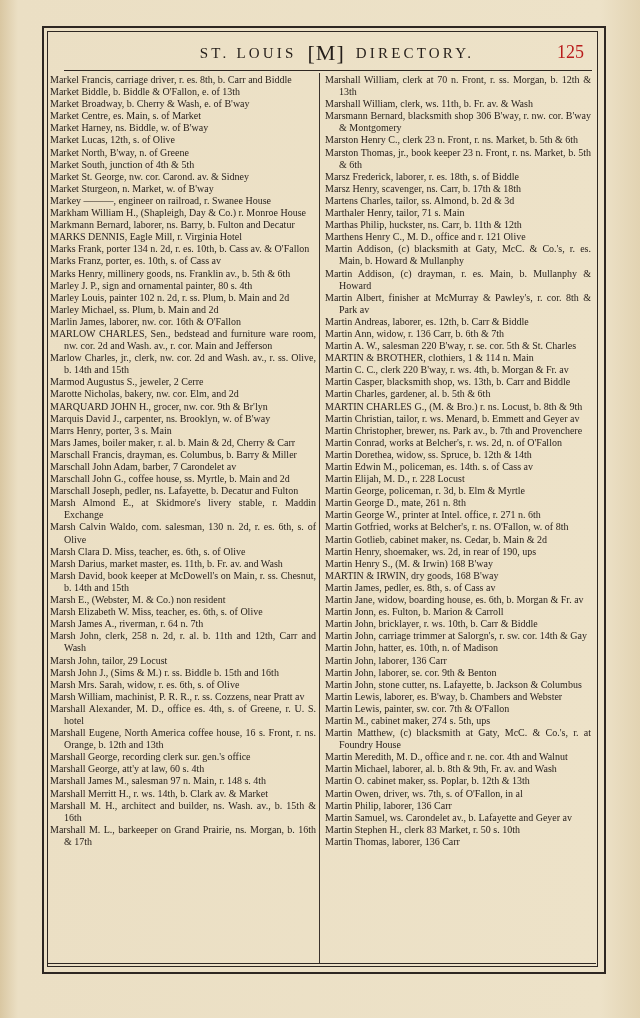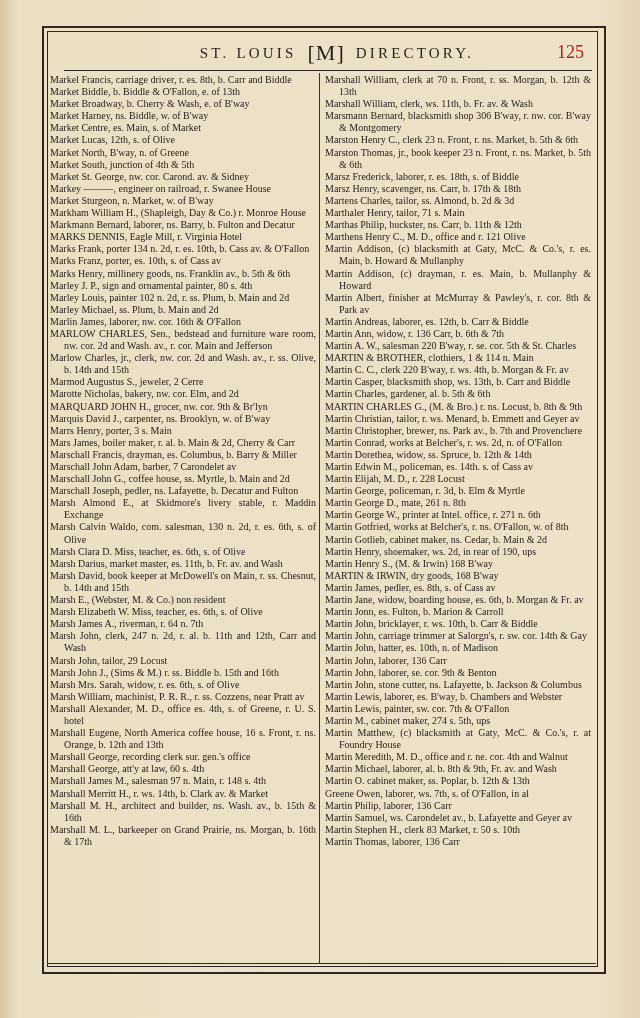--- a/index.html
+++ b/index.html
@@ -120,28 +120,28 @@
     <span>DIRECTORY.</span>
   </div>
   <div class="page-number">125</div>
 </div>
 <div class="header-rule"></div>
 
 <div class="column col-left" id="col-left">
     <p class="entry">Markel Francis, carriage driver, r. es. 8th, b. Carr and Biddle</p>
     <p class="entry">Market Biddle, b. Biddle &amp; O'Fallon, e. of 13th</p>
     <p class="entry">Market Broadway, b. Cherry &amp; Wash, e. of B'way</p>
+    <p class="entry">Market Centre, es. Main, s. of Market</p>
     <p class="entry">Market Harney, ns. Biddle, w. of B'way</p>
-    <p class="entry">Market Centre, es. Main, s. of Market</p>
     <p class="entry">Market Lucas, 12th, s. of Olive</p>
     <p class="entry">Market North, B'way, n. of Greene</p>
     <p class="entry">Market South, junction of 4th &amp; 5th</p>
     <p class="entry">Market St. George, nw. cor. Carond. av. &amp; Sidney</p>
+    <p class="entry">Market Sturgeon, n. Market, w. of B'way</p>
     <p class="entry">Markey ———, engineer on railroad, r. Swanee House</p>
-    <p class="entry">Market Sturgeon, n. Market, w. of B'way</p>
     <p class="entry">Markham William H., (Shapleigh, Day &amp; Co.) r. Monroe House</p>
     <p class="entry">Markmann Bernard, laborer, ns. Barry, b. Fulton and Decatur</p>
     <p class="entry">MARKS DENNIS, Eagle Mill, r. Virginia Hotel</p>
     <p class="entry">Marks Frank, porter 134 n. 2d, r. es. 10th, b. Cass av. &amp; O'Fallon</p>
     <p class="entry">Marks Franz, porter, es. 10th, s. of Cass av</p>
     <p class="entry">Marks Henry, millinery goods, ns. Franklin av., b. 5th &amp; 6th</p>
     <p class="entry">Marley J. P., sign and ornamental painter, 80 s. 4th</p>
     <p class="entry">Marley Louis, painter 102 n. 2d, r. ss. Plum, b. Main and 2d</p>
     <p class="entry">Marley Michael, ss. Plum, b. Main and 2d</p>
     <p class="entry">Marlin James, laborer, nw. cor. 16th &amp; O'Fallon</p>
@@ -158,21 +158,21 @@
     <p class="entry">Marschall John G., coffee house, ss. Myrtle, b. Main and 2d</p>
     <p class="entry">Marschall Joseph, pedler, ns. Lafayette, b. Decatur and Fulton</p>
     <p class="entry">Marsh Almond E., at Skidmore's livery stable, r. Maddin Exchange</p>
     <p class="entry">Marsh Calvin Waldo, com. salesman, 130 n. 2d, r. es. 6th, s. of Olive</p>
     <p class="entry">Marsh Clara D. Miss, teacher, es. 6th, s. of Olive</p>
     <p class="entry">Marsh Darius, market master, es. 11th, b. Fr. av. and Wash</p>
     <p class="entry">Marsh David, book keeper at McDowell's on Main, r. ss. Chesnut, b. 14th and 15th</p>
     <p class="entry">Marsh E., (Webster, M. &amp; Co.) non resident</p>
     <p class="entry">Marsh Elizabeth W. Miss, teacher, es. 6th, s. of Olive</p>
     <p class="entry">Marsh James A., riverman, r. 64 n. 7th</p>
-    <p class="entry">Marsh John, clerk, 247 n. 2d, r. al. b. 11th and 12th, Carr and Wash</p>
+    <p class="entry">Marsh John, clerk, 258 n. 2d, r. al. b. 11th and 12th, Carr and Wash</p>
     <p class="entry">Marsh John, tailor, 29 Locust</p>
     <p class="entry">Marsh John J., (Sims &amp; M.) r. ss. Biddle b. 15th and 16th</p>
     <p class="entry">Marsh Mrs. Sarah, widow, r. es. 6th, s. of Olive</p>
     <p class="entry">Marsh William, machinist, P. R. R., r. ss. Cozzens, near Pratt av</p>
     <p class="entry">Marshall Alexander, M. D., office es. 4th, s. of Greene, r. U. S. hotel</p>
     <p class="entry">Marshall Eugene, North America coffee house, 16 s. Front, r. ns. Orange, b. 12th and 13th</p>
     <p class="entry">Marshall George, recording clerk sur. gen.'s office</p>
     <p class="entry">Marshall George, att'y at law, 60 s. 4th</p>
     <p class="entry">Marshall James M., salesman 97 n. Main, r. 148 s. 4th</p>
     <p class="entry">Marshall Merritt H., r. ws. 14th, b. Clark av. &amp; Market</p>
@@ -226,20 +226,20 @@
     <p class="entry">Martin John, laborer, 136 Carr</p>
     <p class="entry">Martin John, laborer, se. cor. 9th &amp; Benton</p>
     <p class="entry">Martin John, stone cutter, ns. Lafayette, b. Jackson &amp; Columbus</p>
     <p class="entry">Martin Lewis, laborer, es. B'way, b. Chambers and Webster</p>
     <p class="entry">Martin Lewis, painter, sw. cor. 7th &amp; O'Fallon</p>
     <p class="entry">Martin M., cabinet maker, 274 s. 5th, ups</p>
     <p class="entry">Martin Matthew, (c) blacksmith at Gaty, McC. &amp; Co.'s, r. at Foundry House</p>
     <p class="entry">Martin Meredith, M. D., office and r. ne. cor. 4th and Walnut</p>
     <p class="entry">Martin Michael, laborer, al. b. 8th &amp; 9th, Fr. av. and Wash</p>
     <p class="entry">Martin O. cabinet maker, ss. Poplar, b. 12th &amp; 13th</p>
-    <p class="entry">Greene Owen, laborer, ws. 7th, s. of O'Fallon, in al</p>
+    <p class="entry">Martin Owen, driver, ws. 7th, s. of O'Fallon, in al</p>
     <p class="entry">Martin Philip, laborer, 136 Carr</p>
     <p class="entry">Martin Samuel, ws. Carondelet av., b. Lafayette and Geyer av</p>
     <p class="entry">Martin Stephen H., clerk 83 Market, r. 50 s. 10th</p>
     <p class="entry">Martin Thomas, laborer, 136 Carr</p>
   </div>
 
 <div class="bottom-rule"></div>
 
 </body></html>

